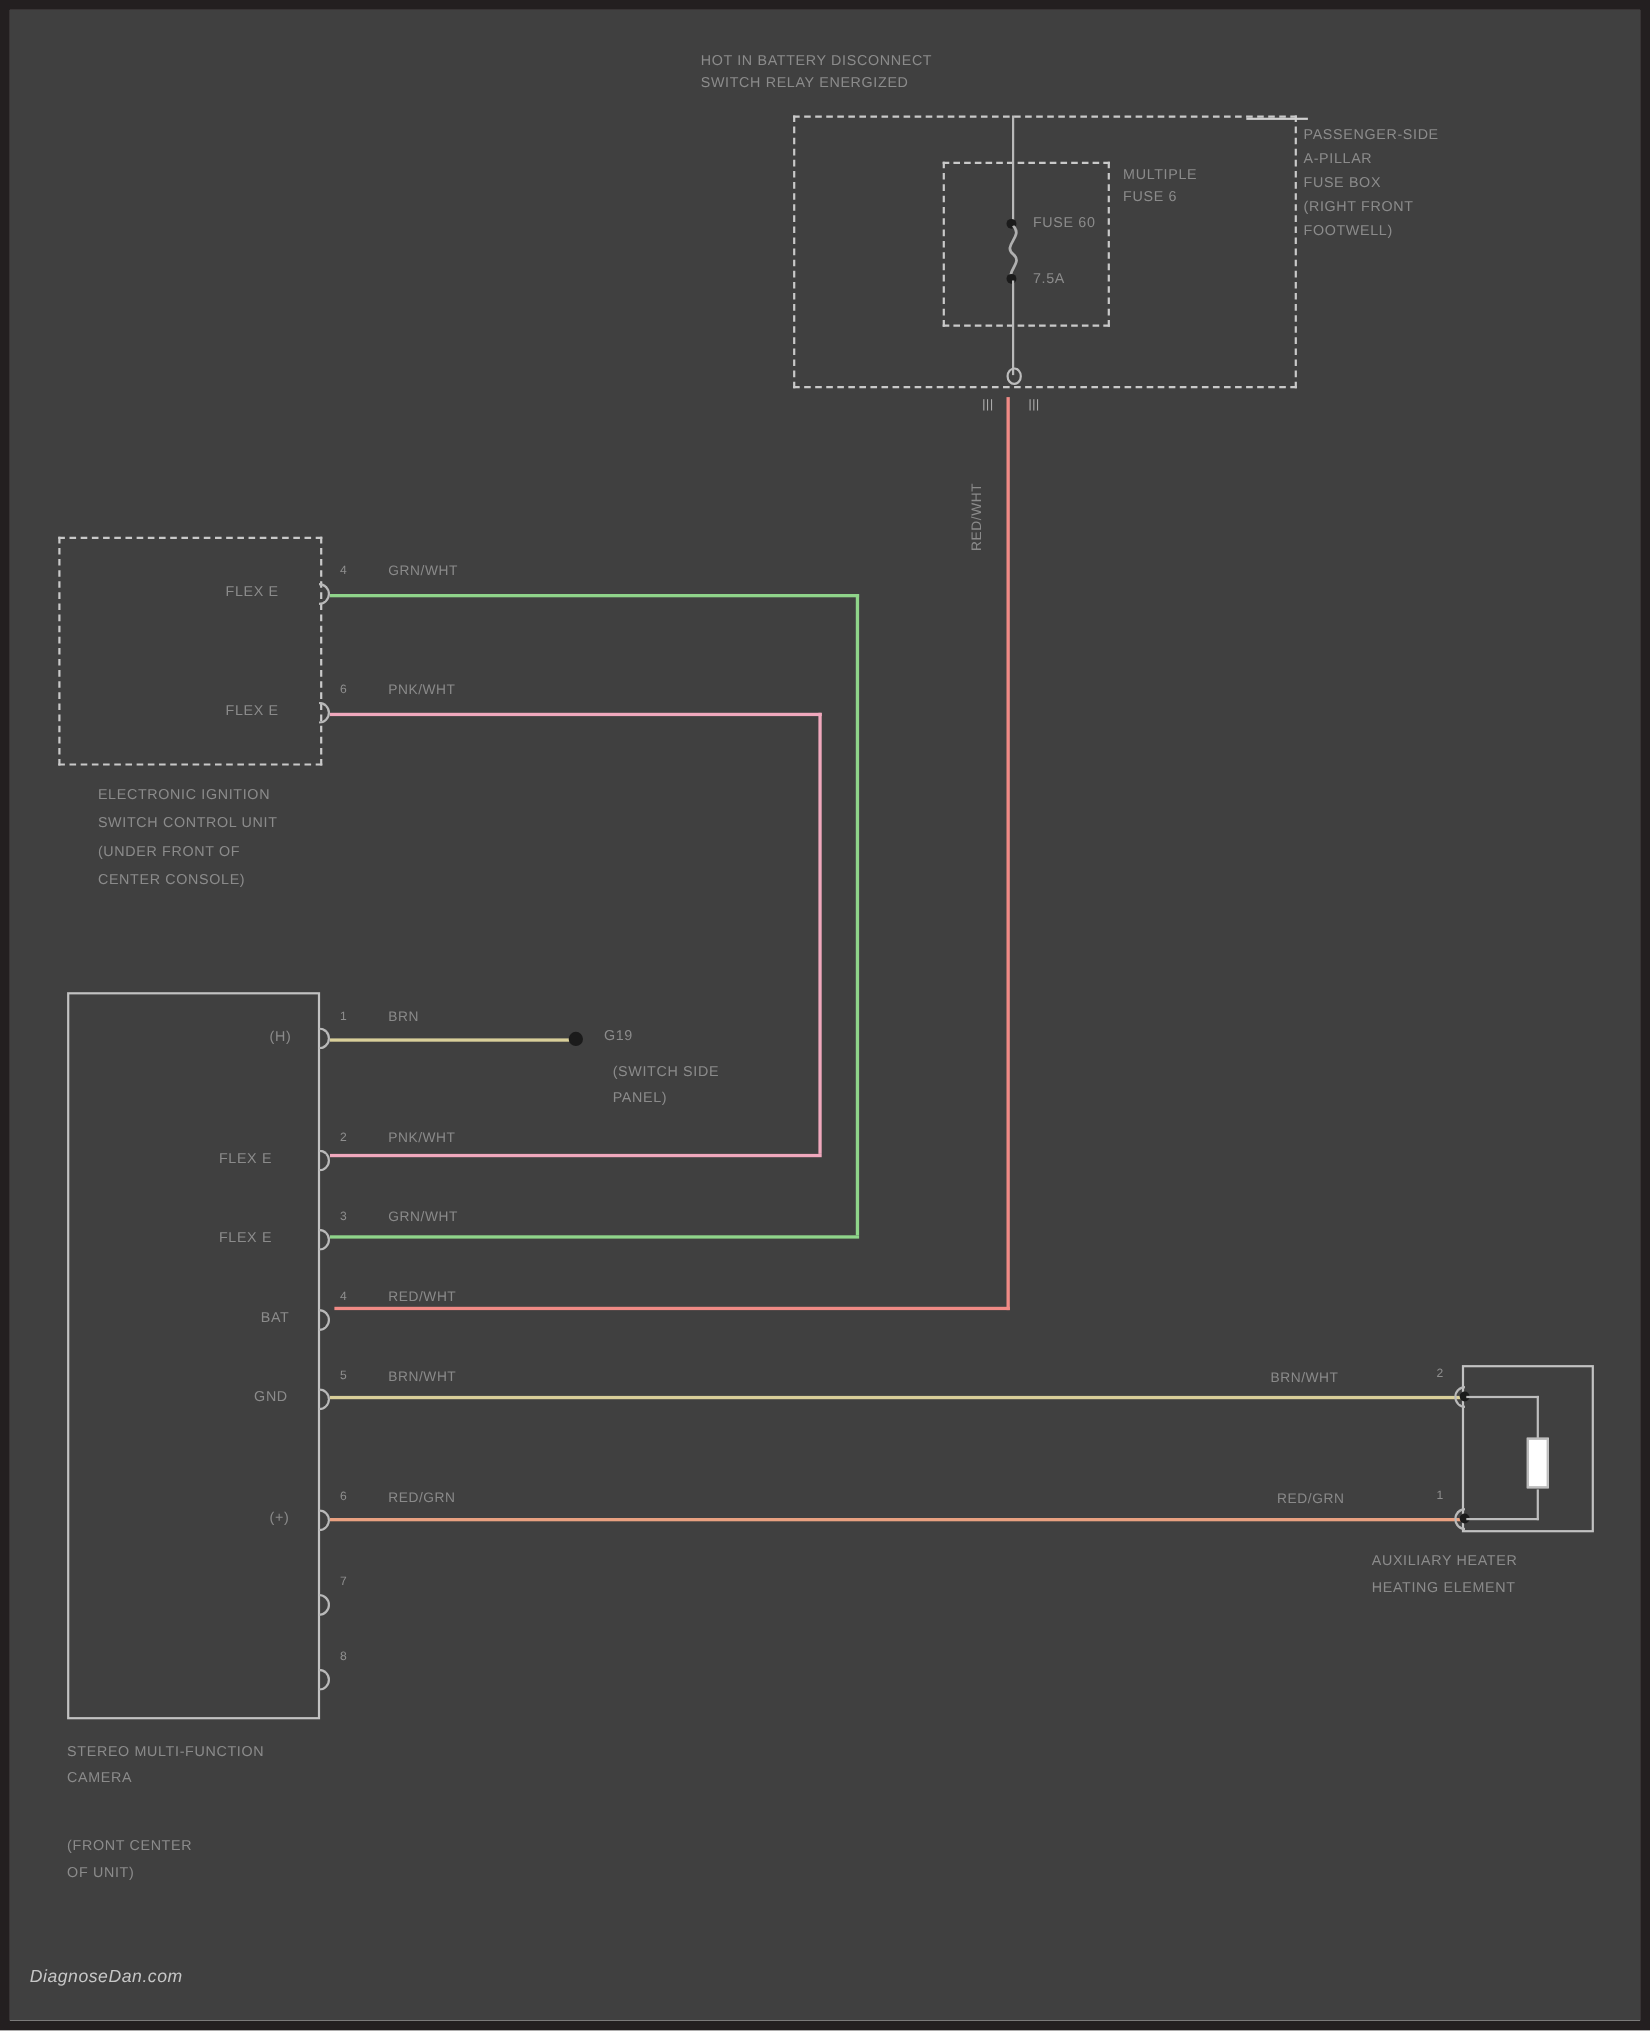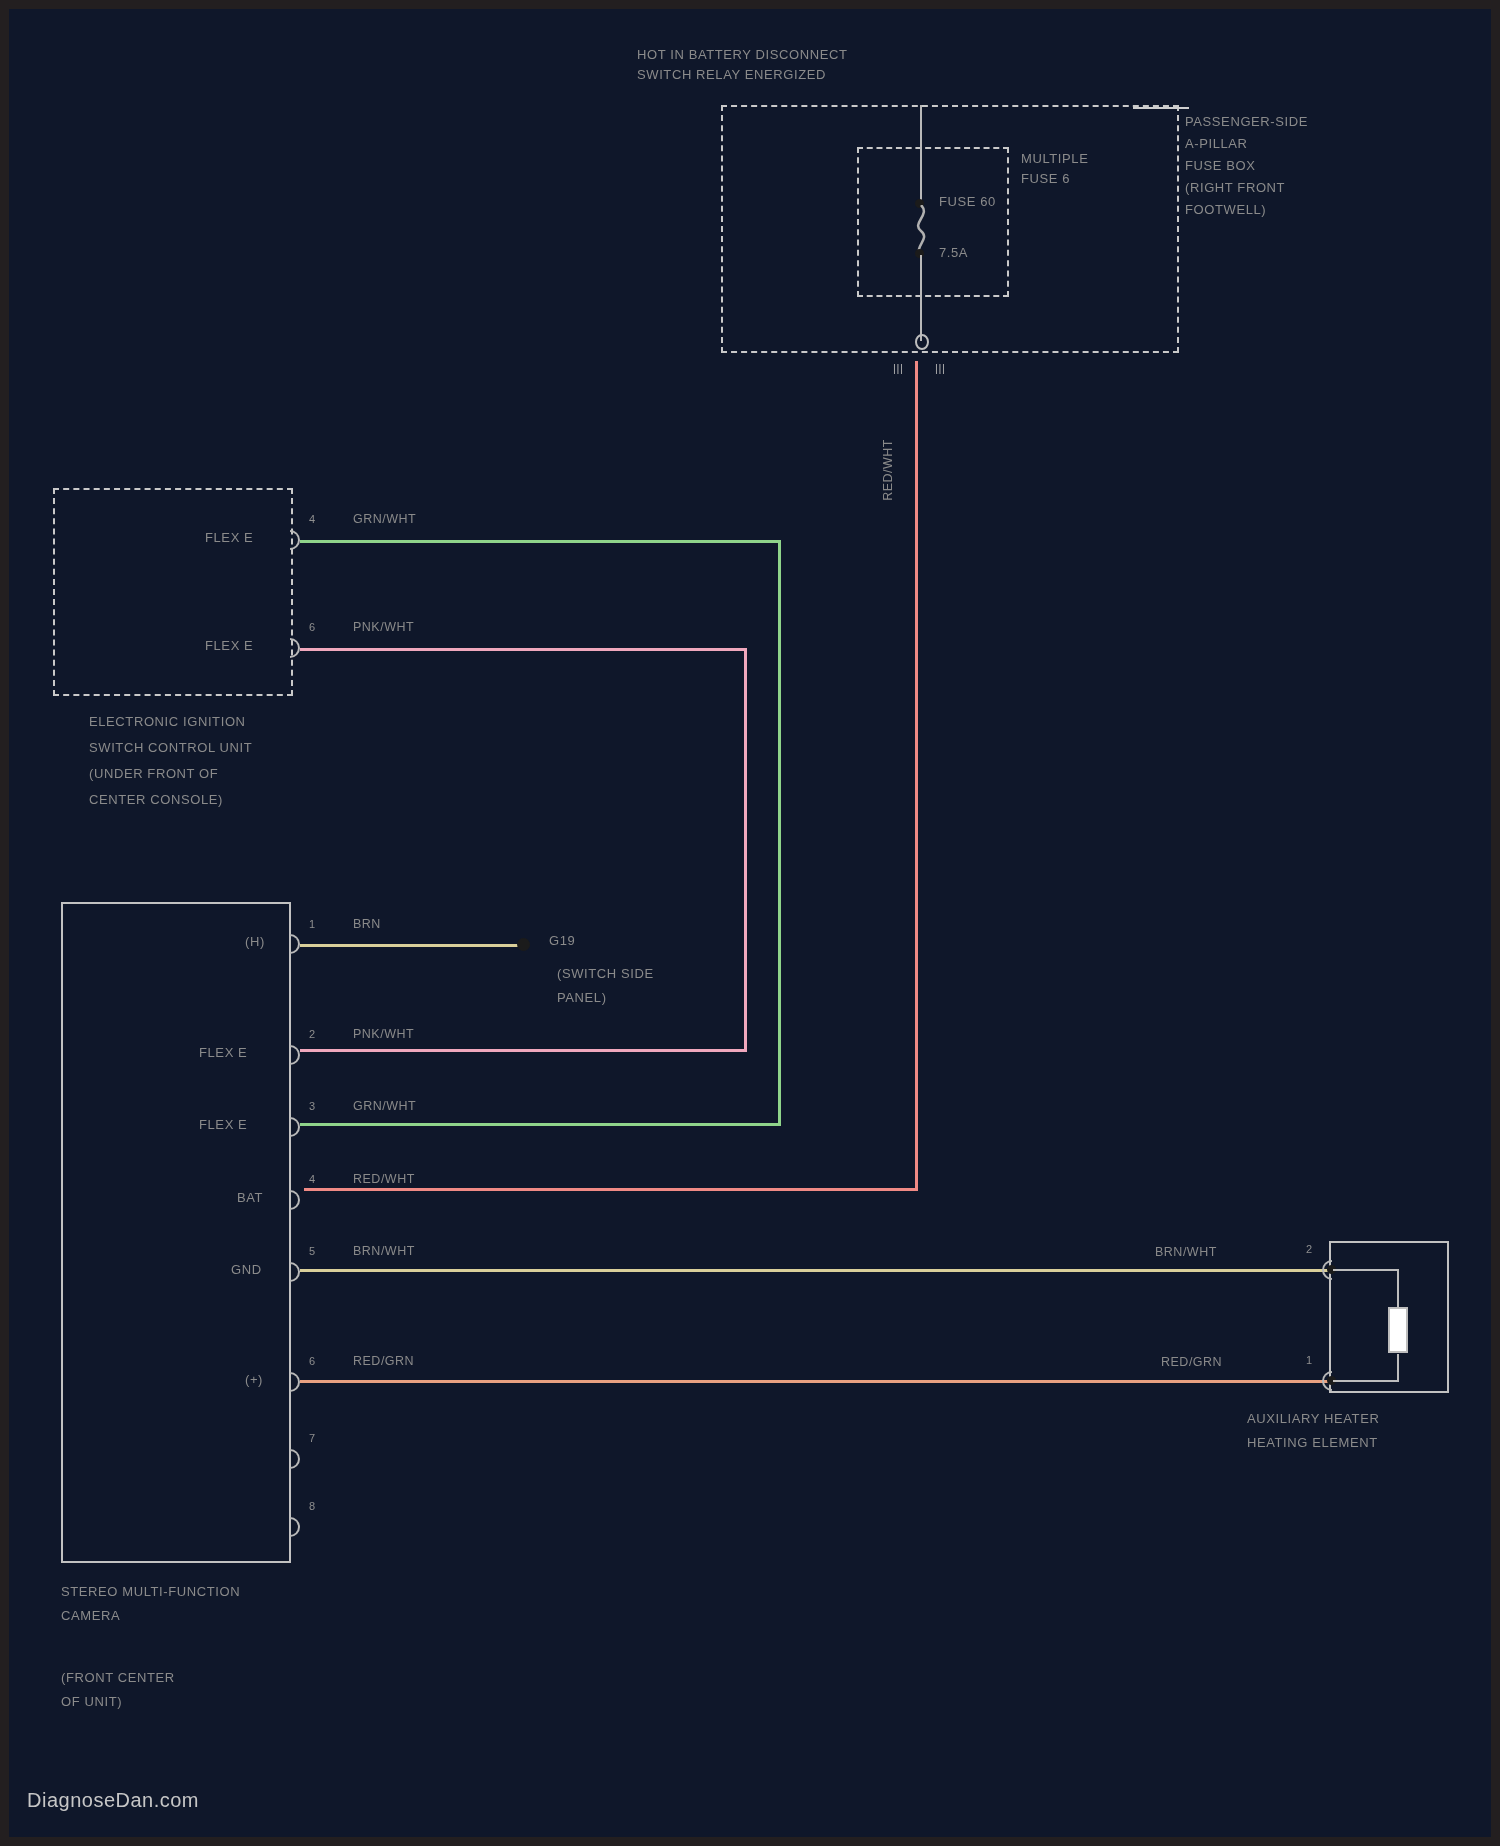--- a/index.html
+++ b/index.html
@@ -8,21 +8,21 @@
     position:relative;
     width:1500px;height:1846px;
     background:#ffffff;
     box-sizing:border-box;
     border:9px solid #231f20;
     overflow:hidden;
   }
   #canvas{
     position:absolute;
     left:0;top:0;right:0;bottom:0;
-    background:#0f172a;
+    background:#404040;
   }
   
   .lbl{
     position:absolute;
     color:#8b8b8b;
     font-size:13px;
     letter-spacing:.6px;
     line-height:15px;
     white-space:pre;
     font-family:"Liberation Sans",sans-serif;
@@ -74,23 +74,24 @@
     box-sizing:border-box;
   }
   .conn.left{
     border:2px solid #b9b9b9;
     border-right:none;
     border-radius:11px 0 0 11px;
   }
   .watermark{
     position:absolute;
     color:#c6c6c6;
-    font-size:20px;
+    font-size:16px;
     letter-spacing:.5px;
     filter:blur(.7px);
+    font-style:italic;
   }
   .fuse-zig{position:absolute;}
   .resistor{
     position:absolute;
     width:20px;height:46px;
     border:2px solid #bdbdbd;
     box-sizing:border-box;
     background:#fff;
   }
 </style>

